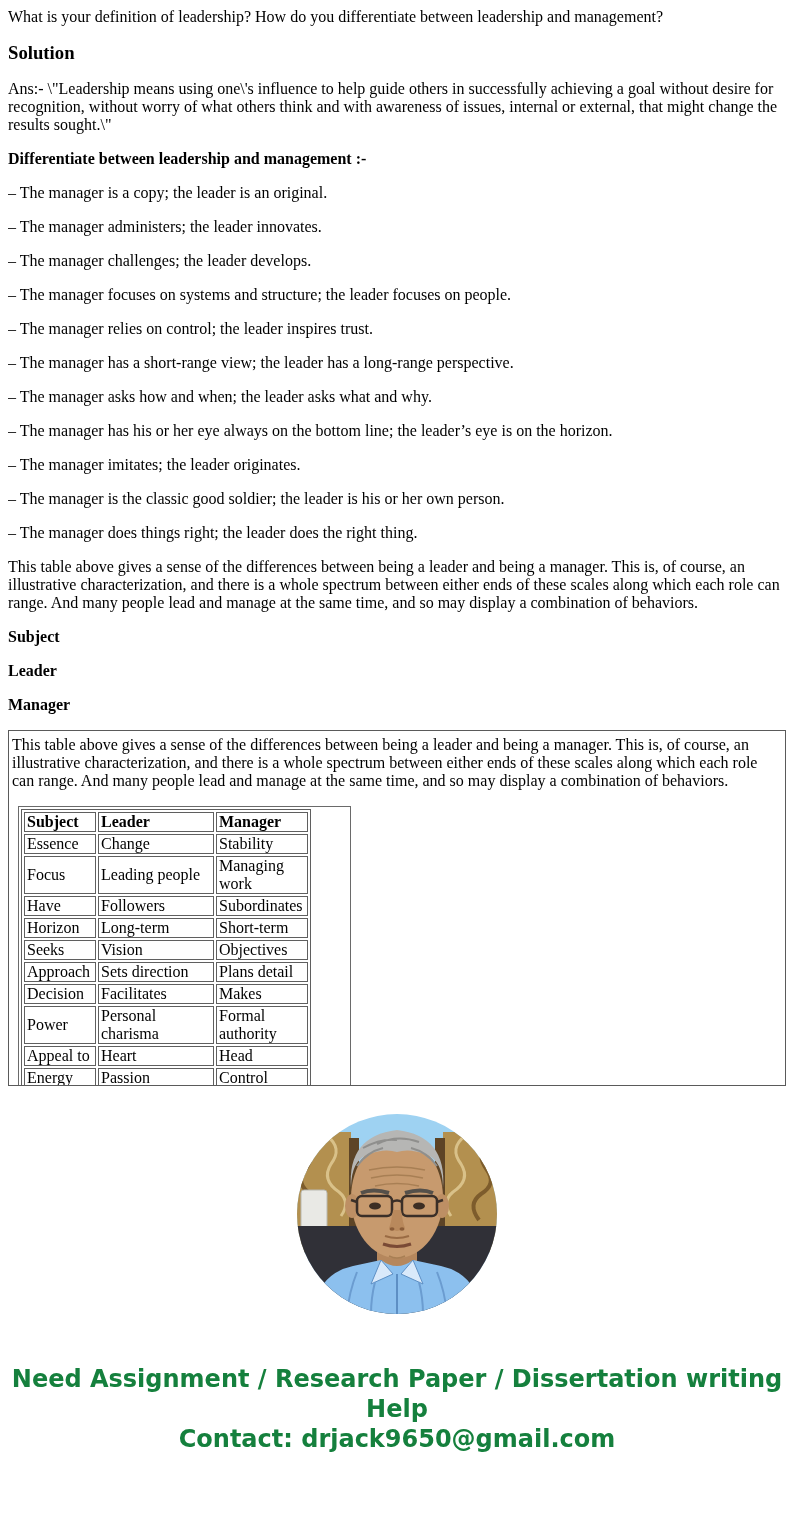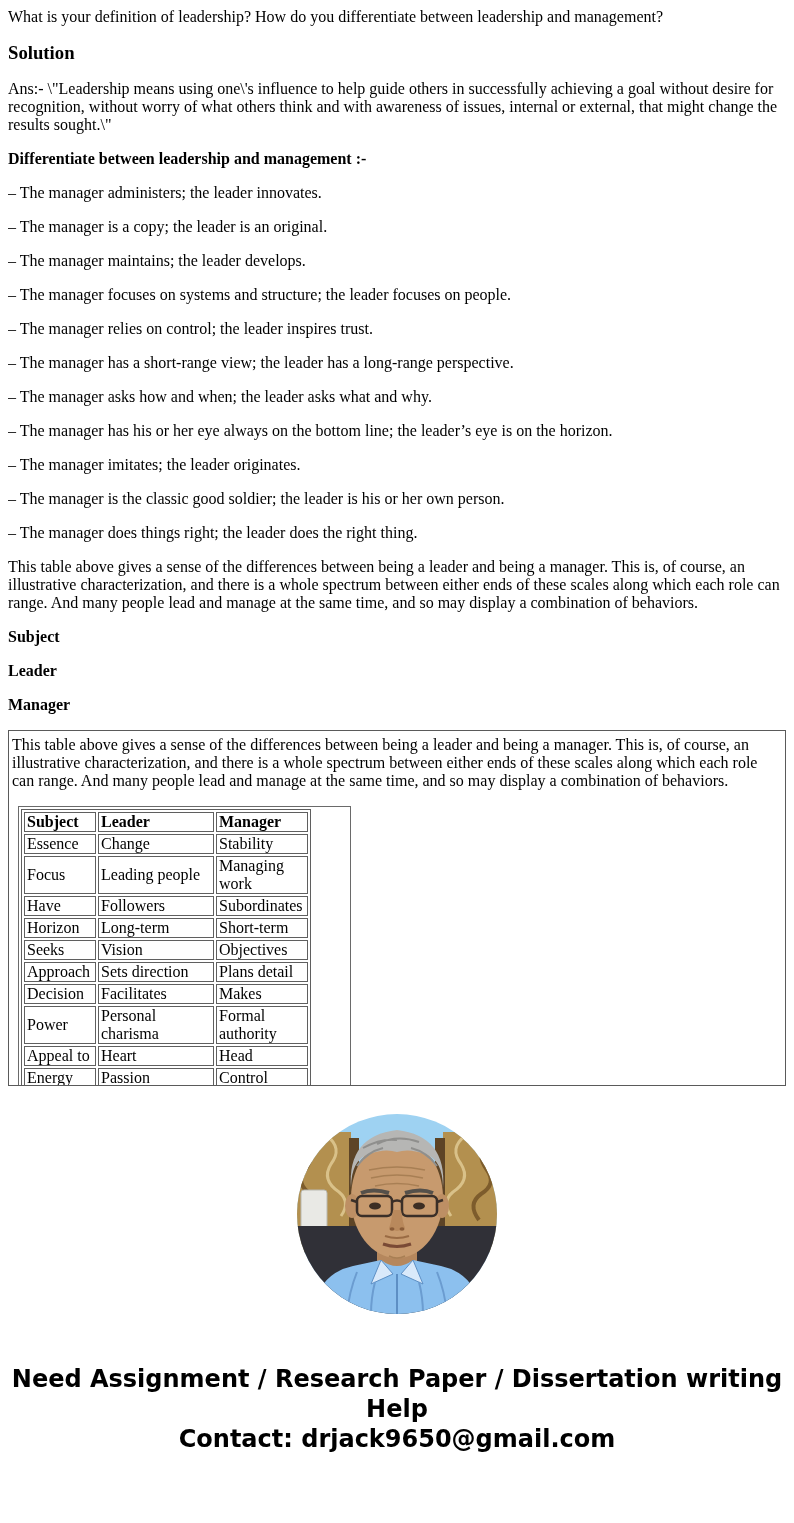--- a/index.html
+++ b/index.html
@@ -52,39 +52,39 @@
   .avatar-wrap { text-align: center; margin-top: 28px; }
   .avatar-wrap svg { display: inline-block; }
 
   .cta {
     margin-top: 46px;
     text-align: center;
     font-family: "DejaVu Sans", sans-serif;
     font-weight: bold;
     font-size: 24px;
     line-height: 1.25;
-    color: #000000;
+    color: #15803d;
   }
 </style>
 </head>
 <body>
 
 <main>
 
   <p class="first">What is your definition of leadership? How do you differentiate between leadership and management?</p>
 
   <h3>Solution</h3>
 
   <p>Ans:- \"Leadership means using one\'s influence to help guide others in successfully achieving a goal without desire for recognition, without worry of what others think and with awareness of issues, internal or external, that might change the results sought.\"</p>
 
   <p class="b">Differentiate between leadership and management :-</p>
 
+  <p>– The manager is a copy; the leader is an original.</p>
   <p>– The manager administers; the leader innovates.</p>
-  <p>– The manager is a copy; the leader is an original.</p>
-  <p>– The manager maintains; the leader develops.</p>
+  <p>– The manager challenges; the leader develops.</p>
   <p>– The manager focuses on systems and structure; the leader focuses on people.</p>
   <p>– The manager relies on control; the leader inspires trust.</p>
   <p>– The manager has a short-range view; the leader has a long-range perspective.</p>
   <p>– The manager asks how and when; the leader asks what and why.</p>
   <p>– The manager has his or her eye always on the bottom line; the leader’s eye is on the horizon.</p>
   <p>– The manager imitates; the leader originates.</p>
   <p>– The manager is the classic good soldier; the leader is his or her own person.</p>
   <p>– The manager does things right; the leader does the right thing.</p>
 
   <p>This table above gives a sense of the differences between being a leader and being a manager. This is, of course, an illustrative characterization, and there is a whole spectrum between either ends of these scales along which each role can range. And many people lead and manage at the same time, and so may display a combination of behaviors.</p>

